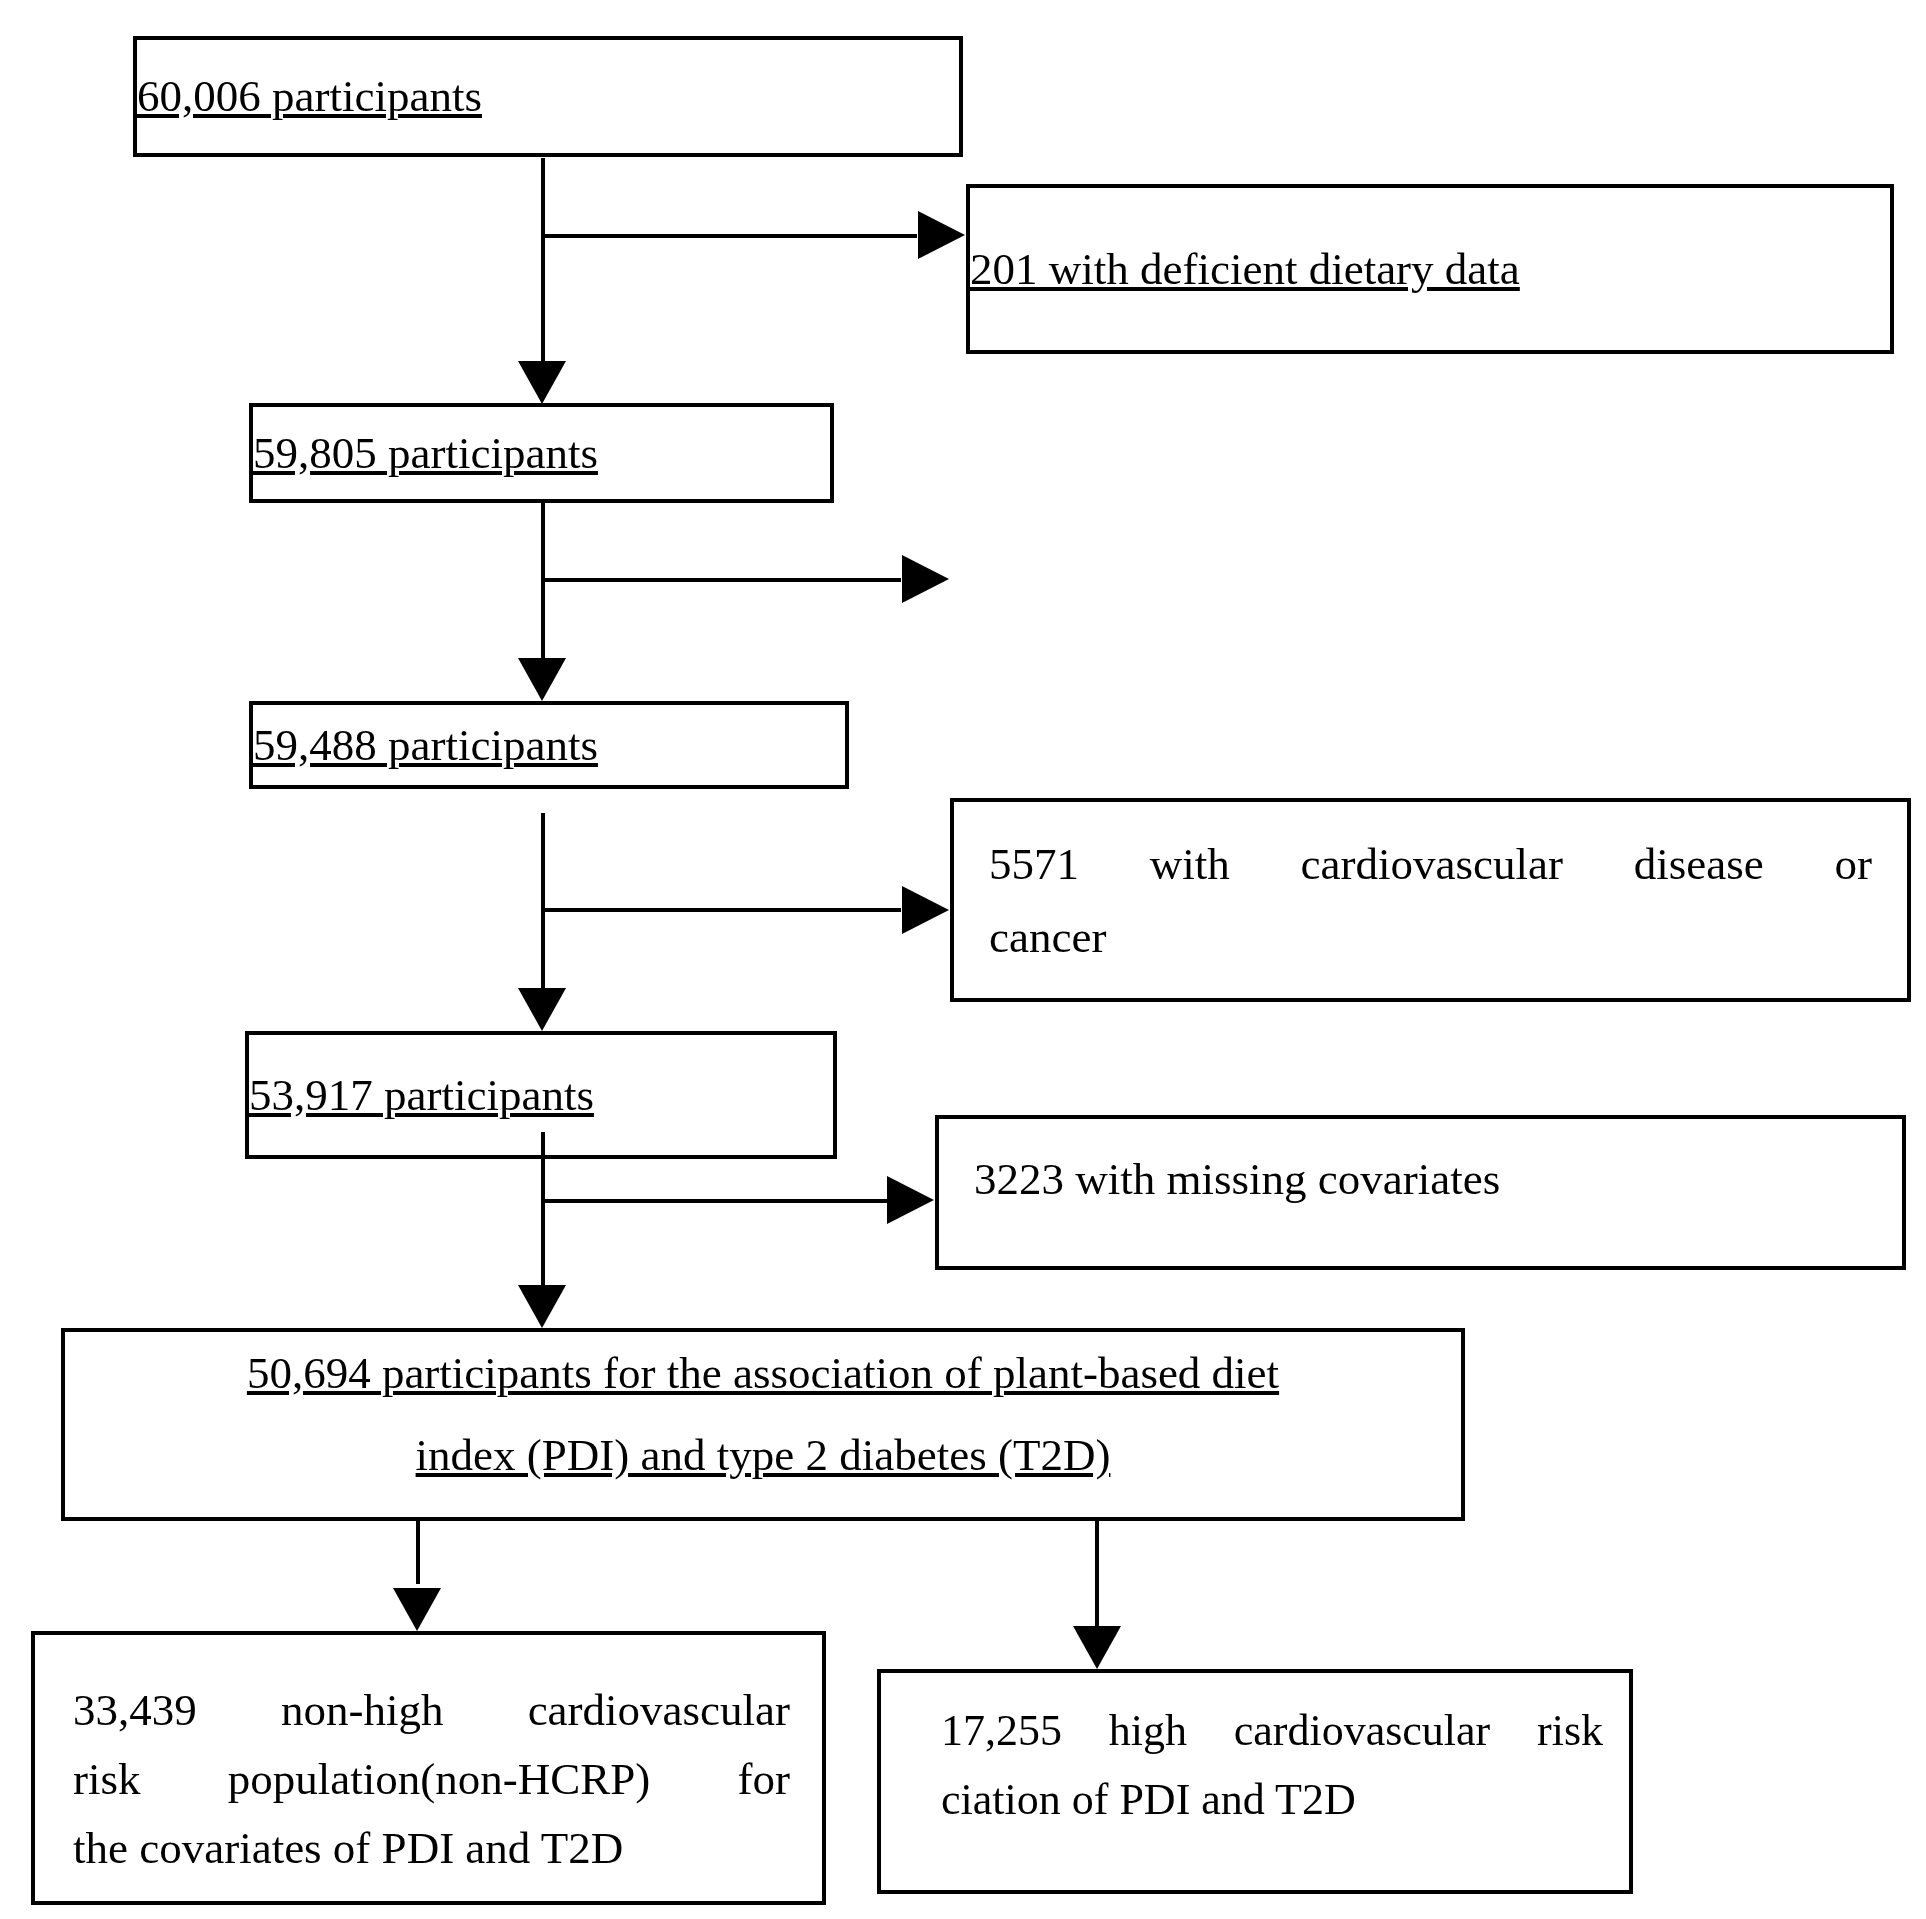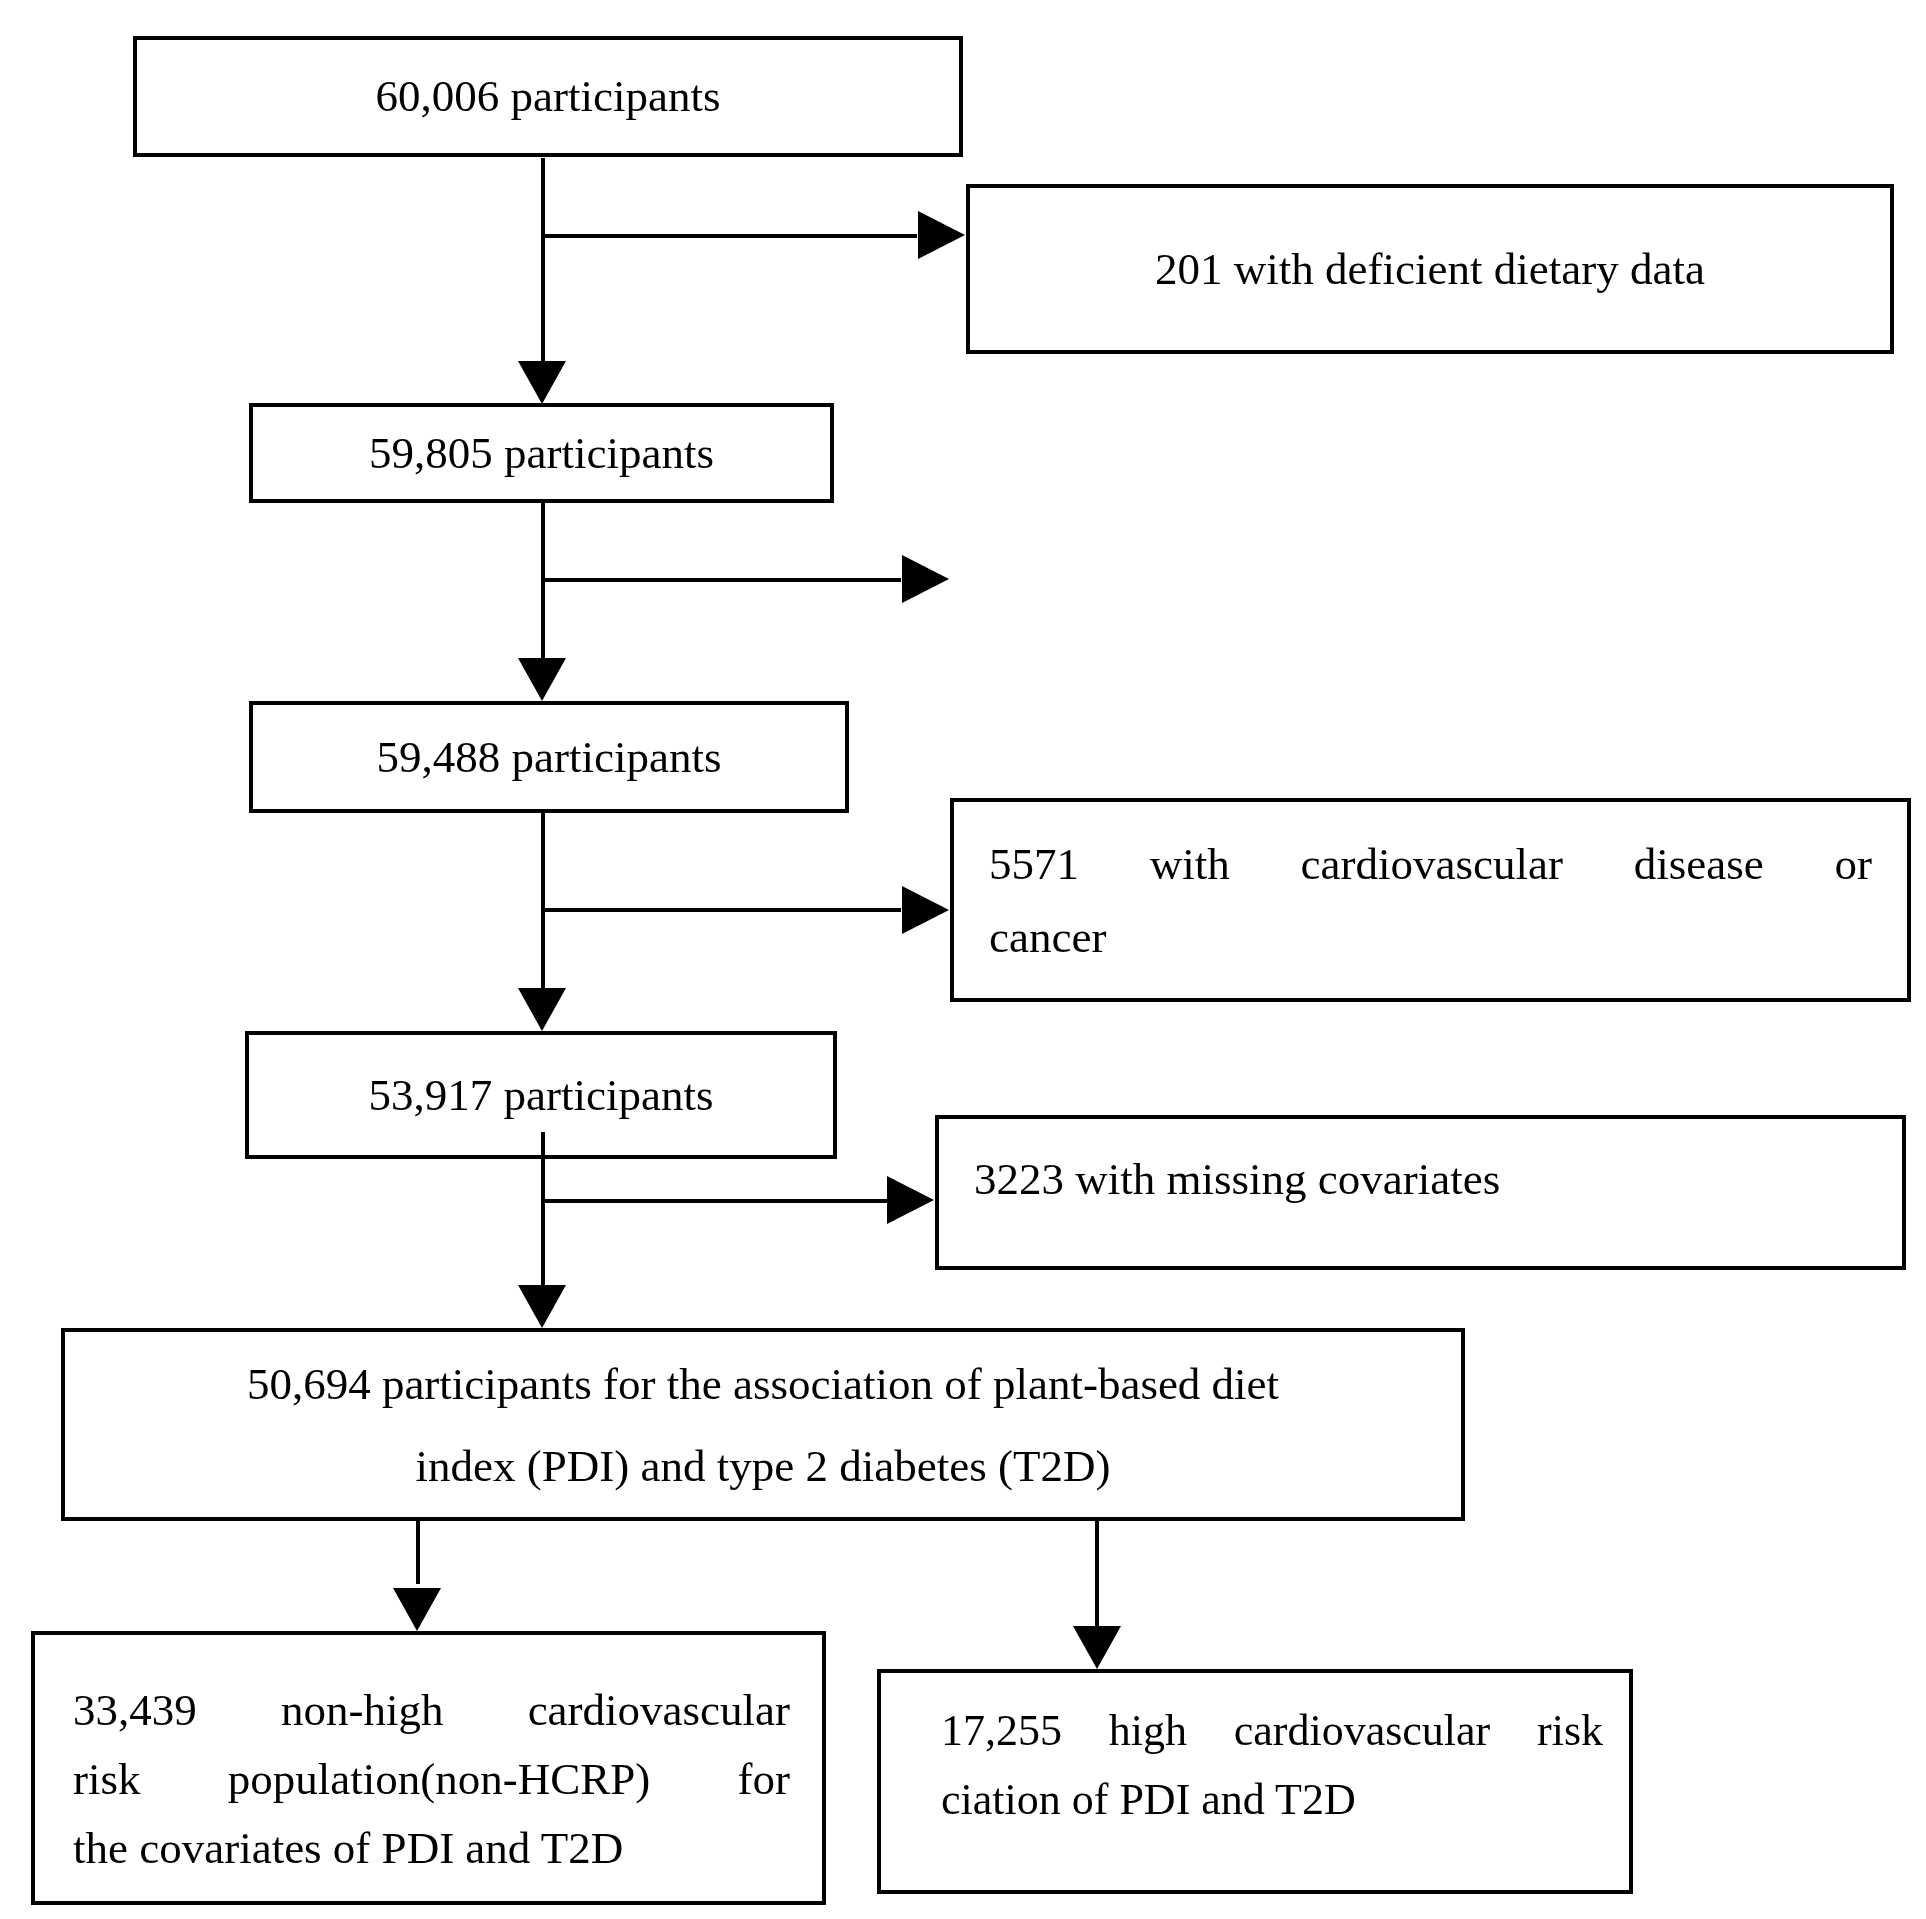--- a/index.html
+++ b/index.html
@@ -13,22 +13,23 @@
   .box{
     position:absolute;
     box-sizing:border-box;
     border:4.1px solid #000000;
     background:#ffffff;
     font-size:45px;
     line-height:1.3;
     color:#000000;
   }
   .center-box{
-    display:flex;align-items:center;justify-content:center;
+    display:flex;align-items:center;
     text-align:center;
+    text-decoration:underline;
   }
   .top-box{display:block;}
   .line{display:block;}
   .jline{text-align:justify;text-align-last:justify;}
   .lline{text-align:left;text-align-last:left;}
   .cline{text-align:center;text-align-last:center;}
   .vline{position:absolute;background:#000000;width:3.5px;}
   .hline{position:absolute;background:#000000;height:3.5px;}
   .head-down{
     position:absolute;width:0;height:0;
@@ -49,21 +50,21 @@
 <div id="canvas">
 
   <div class="box center-box" style="left:133px;top:36px;width:830px;height:121px;">
     <span>60,006 participants</span>
   </div>
 
   <div class="box center-box" style="left:249px;top:403px;width:585px;height:100px;">
     <span>59,805 participants</span>
   </div>
 
-  <div class="box center-box" style="left:249px;top:701px;width:600px;height:112px;">
+  <div class="box center-box" style="left:249px;top:701px;width:600px;height:88px;">
     <span>59,488 participants</span>
   </div>
 
   <div class="box center-box" style="left:245px;top:1031px;width:592px;height:128px;">
     <span>53,917 participants</span>
   </div>
 
   <div class="box center-box" style="left:61px;top:1328px;width:1404px;height:193px;flex-direction:column;line-height:82px;">
     <span class="line cline">50,694 participants for the association of plant-based diet</span>
     <span class="line cline">index (PDI) and type 2 diabetes (T2D)</span>

